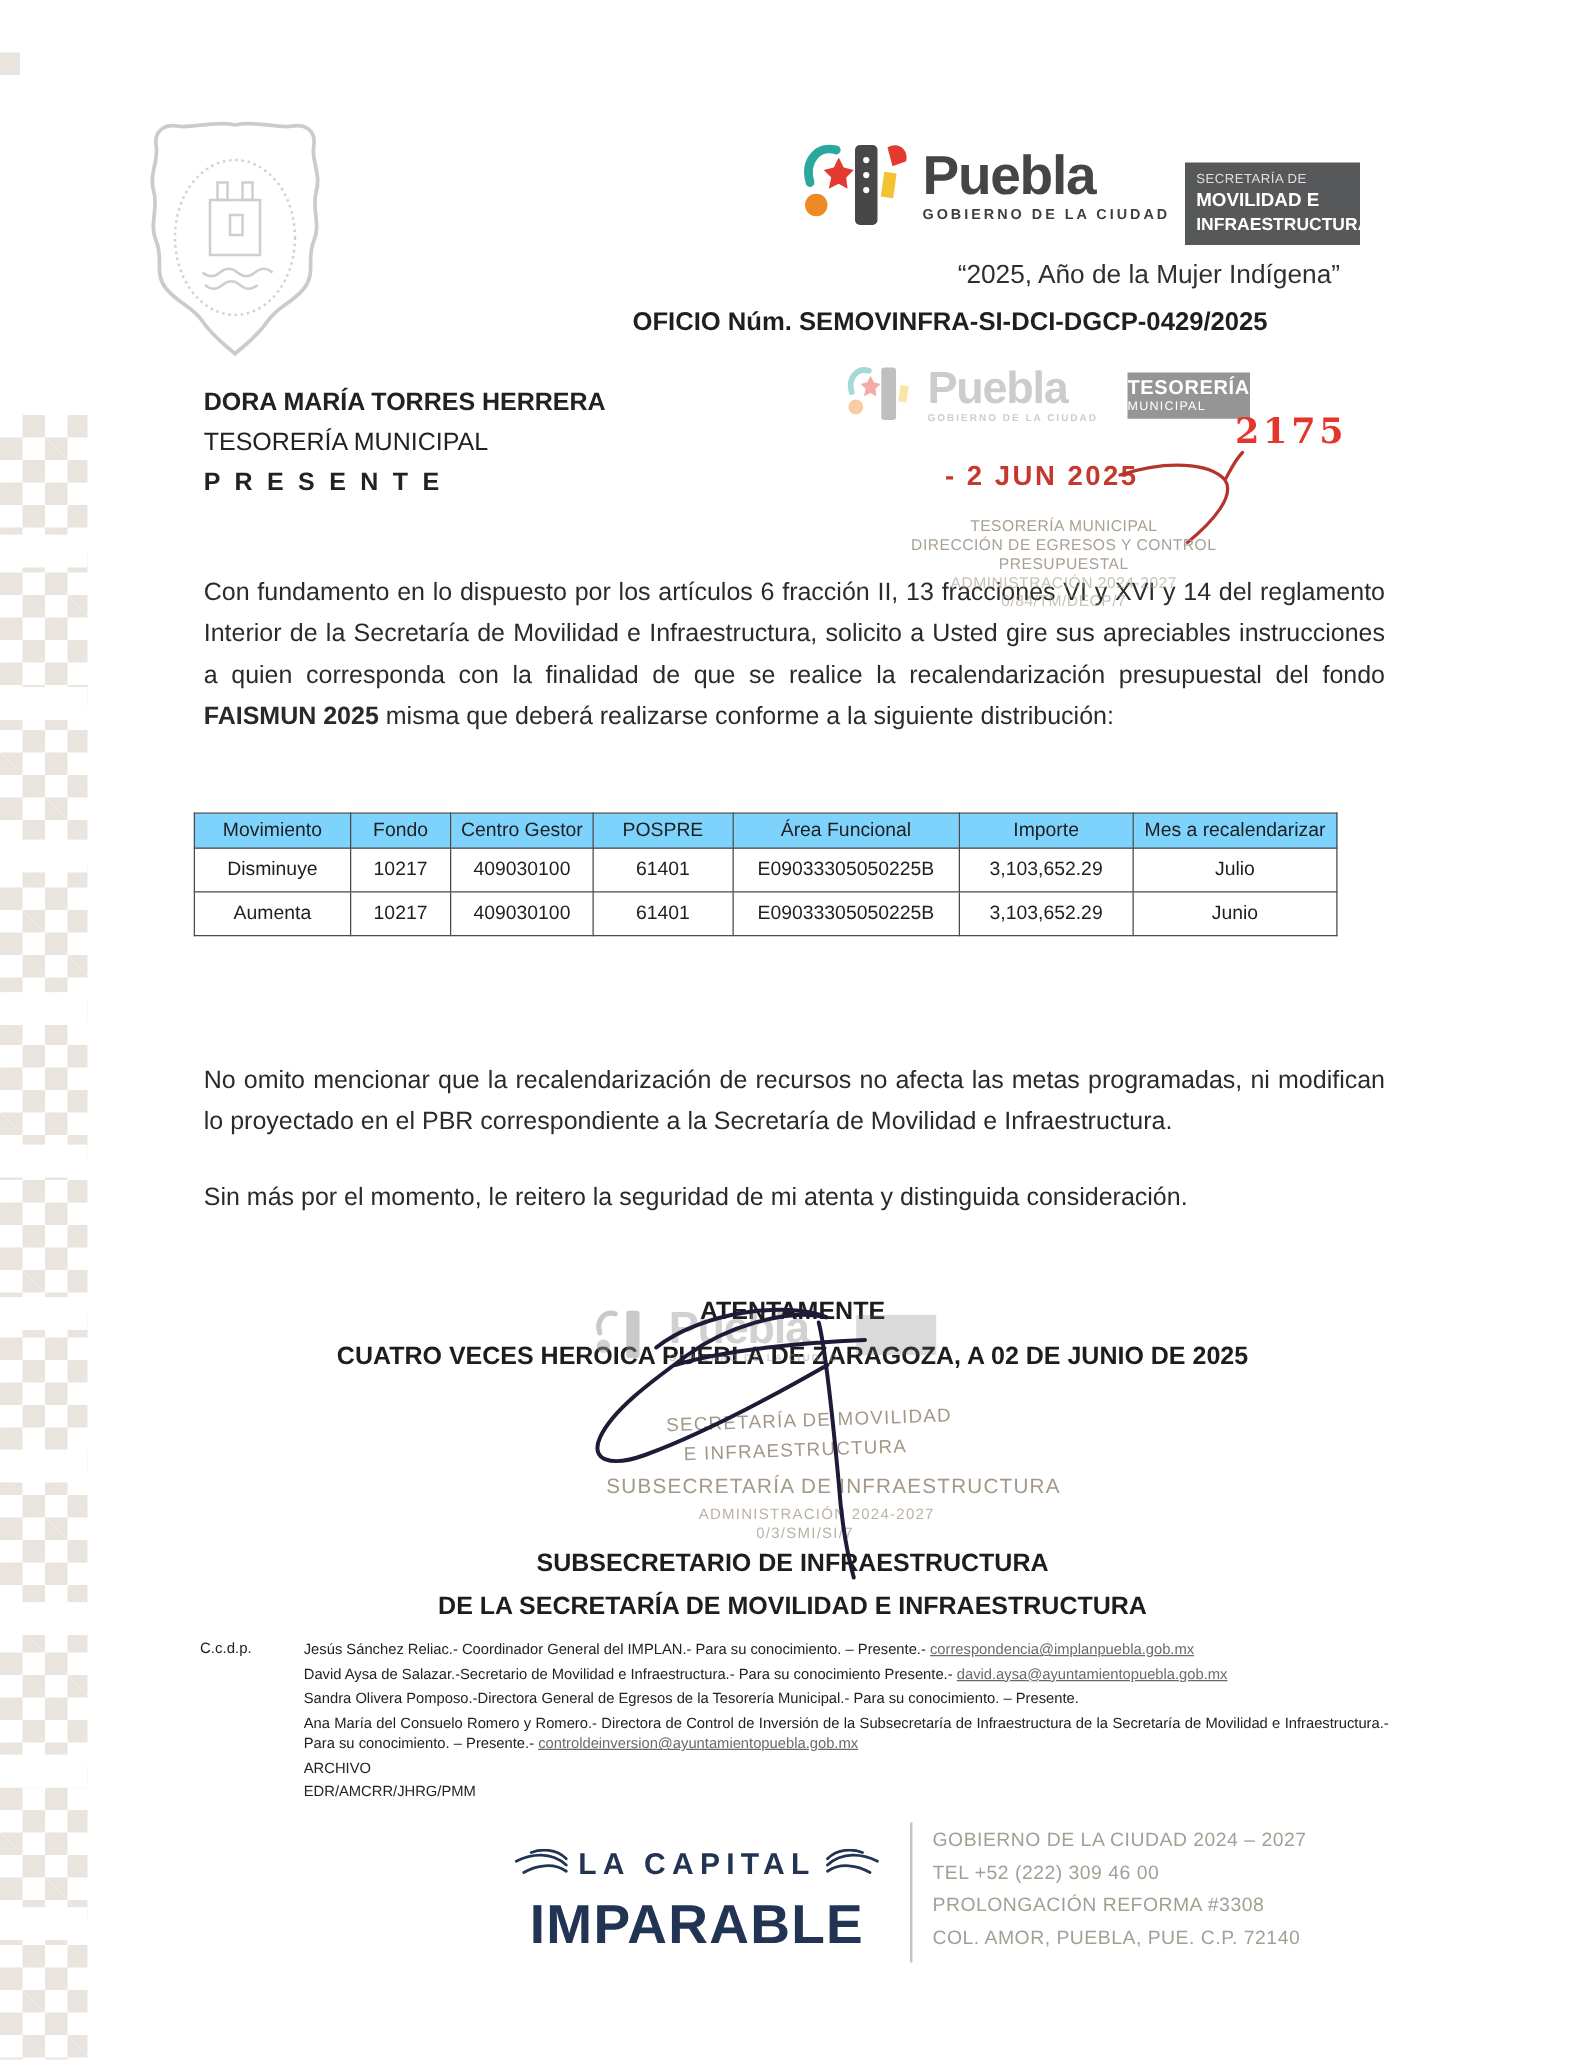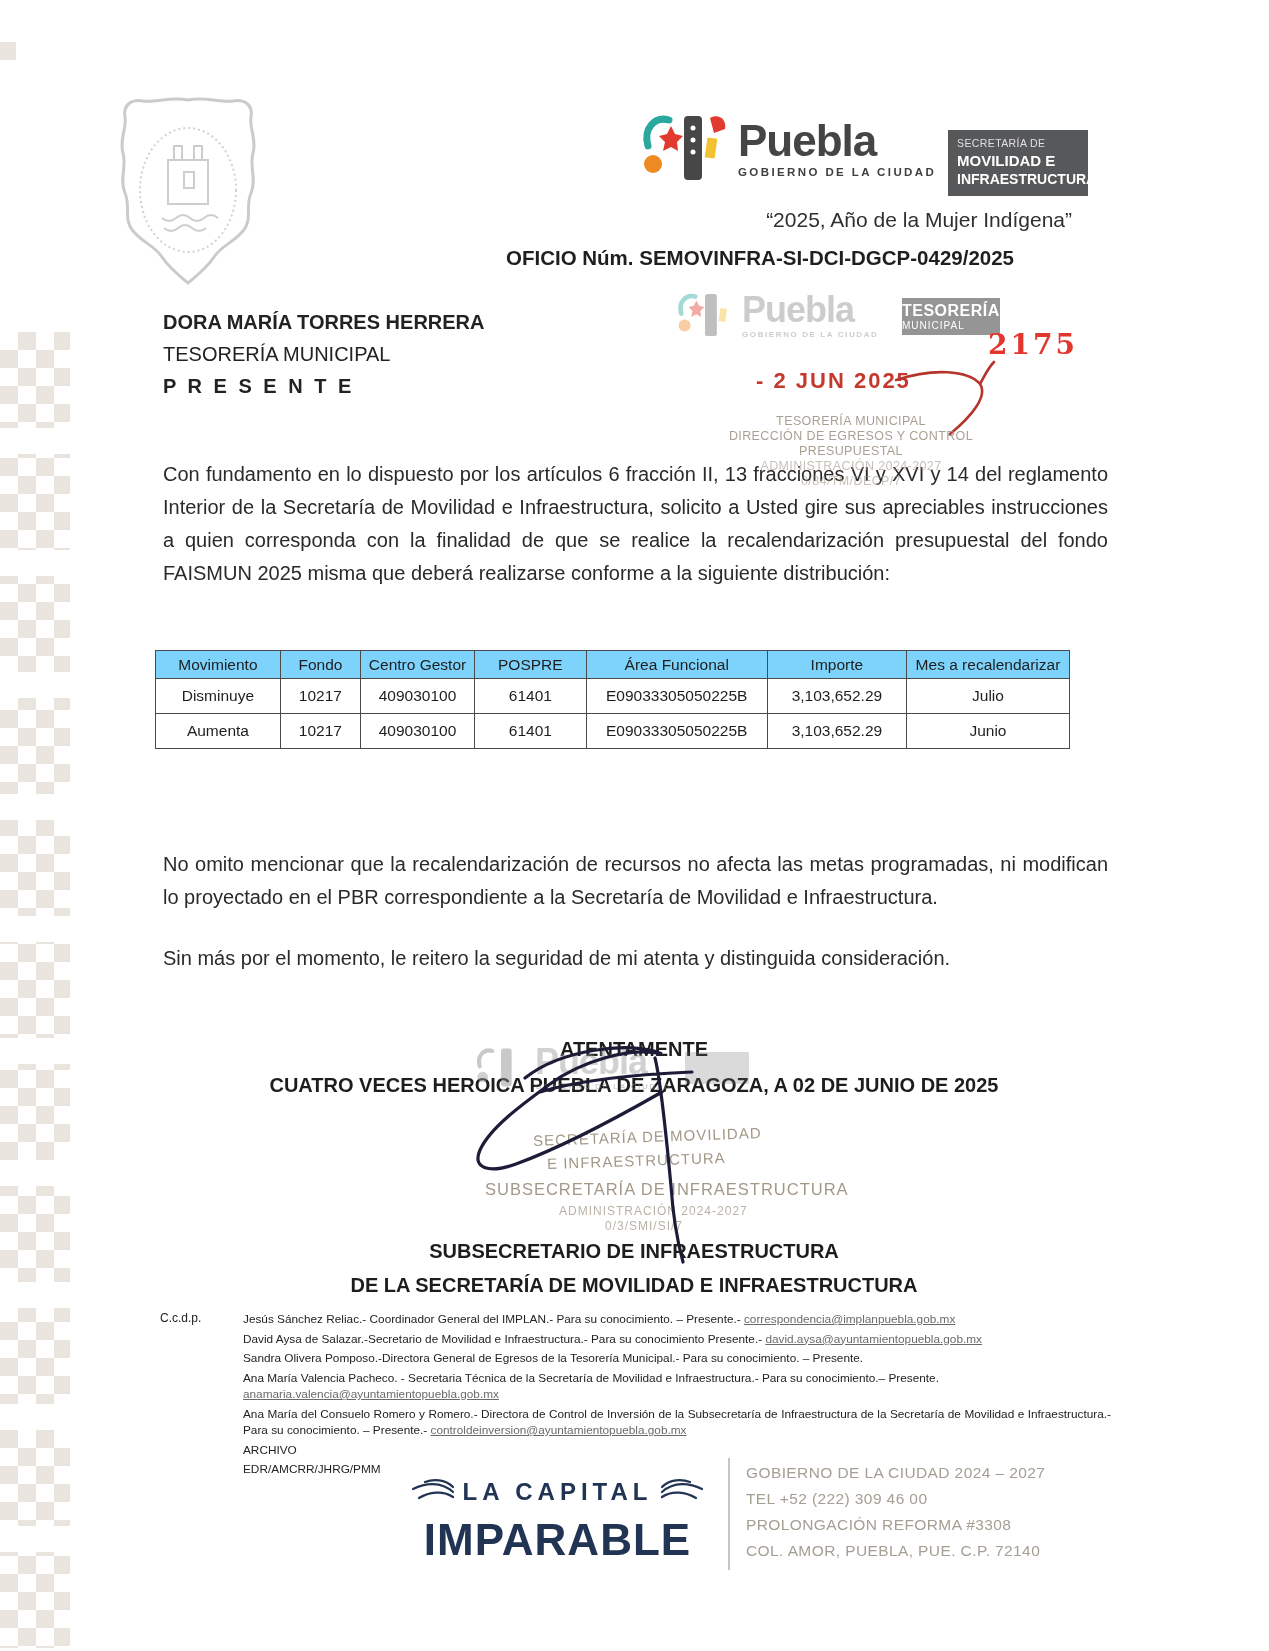--- a/index.html
+++ b/index.html
@@ -47,21 +47,21 @@
   .folio{position:absolute;left:318px;top:46px;color:#e3362c;font-family:"DejaVu Serif",serif;
          font-size:28px;letter-spacing:3px;font-weight:bold;}
   .rdate{position:absolute;left:86px;top:86px;color:#c5382e;font-size:22px;font-weight:bold;letter-spacing:2px;}
   .rswoosh{position:absolute;left:218px;top:78px;}
   .rdept{position:absolute;left:26px;top:132px;width:310px;text-align:center;color:#a19588;
          font-size:12.5px;line-height:15px;letter-spacing:.4px;opacity:.9;}
   .rdept .dim{opacity:.65;}
 
   .para{position:absolute;left:163px;width:945px;text-align:justify;font-size:20px;line-height:33px;color:#2a2a2a;}
   .p1{top:458px;} .p2{top:816px;margin-top:32px;} .p3{top:942px;}
-  .bold{font-weight:normal;}
+  .bold{font-weight:bold;}
 
   table.dist{position:absolute;left:155px;top:650px;width:915px;border-collapse:collapse;font-size:15.5px;color:#1e1e1e;}
   table.dist th,table.dist td{border:1.4px solid #4a4a4a;text-align:center;padding:4px 4px;}
   table.dist th{background:#7dd3fc;font-weight:normal;line-height:1.25;}
   table.dist td{height:26px;}
 
   .center-block{position:absolute;left:160px;width:948px;text-align:center;font-weight:bold;font-size:20px;color:#1d1d1d;}
   .atent{top:1038px;} .pdate{top:1074px;z-index:1;}
   .sname{top:1206px;z-index:4;} .st1{top:1240px;z-index:4;} .st2{top:1274px;z-index:4;}
 
@@ -243,21 +243,20 @@
   </svg>
 
   <div class="center-block st1">SUBSECRETARIO DE INFRAESTRUCTURA</div>
   <div class="center-block st2">DE LA SECRETARÍA DE MOVILIDAD E INFRAESTRUCTURA</div>
 
   <div class="ccdp-label">C.c.d.p.</div>
   <div class="ccdp">
     <div class="entry"><span>Jesús Sánchez Reliac.- Coordinador General del IMPLAN.- Para su conocimiento. – Presente.- </span><span class="email">correspondencia@implanpuebla.gob.mx</span></div>
     <div class="entry"><span>David Aysa de Salazar.-Secretario de Movilidad e Infraestructura.- Para su conocimiento Presente.- </span><span class="email">david.aysa@ayuntamientopuebla.gob.mx</span></div>
     <div class="entry"><span>Sandra Olivera Pomposo.-Directora General de Egresos de la Tesorería Municipal.- Para su conocimiento. – Presente.</span></div>
-    <div class="entry"><span>Ana María Valencia Pacheco. - Secretaria Técnica de la Secretaría de Movilidad e Infraestructura.- Para su conocimiento.– Presente.</span><br><span class="email">anamaria.valencia@ayuntamientopuebla.gob.mx</span></div>
     <div class="entry"><span>Ana María del Consuelo Romero y Romero.- Directora de Control de Inversión de la Subsecretaría de Infraestructura de la Secretaría de Movilidad e Infraestructura.- Para su conocimiento. – Presente.- </span><span class="email">controldeinversion@ayuntamientopuebla.gob.mx</span></div>
     <div class="entry">ARCHIVO</div>
     <div class="entry">EDR/AMCRR/JHRG/PMM</div>
   </div>
 
   <div class="capital">
     <div class="row">
       <svg width="44" height="26" viewBox="0 0 44 26">
         <path d="M42 13 C30 2 14 4 2 10 M42 18 C32 11 18 13 8 19 M42 8 C34 0 22 0 14 3" stroke="#223454" stroke-width="2.2" fill="none" stroke-linecap="round"></path>
       </svg>

